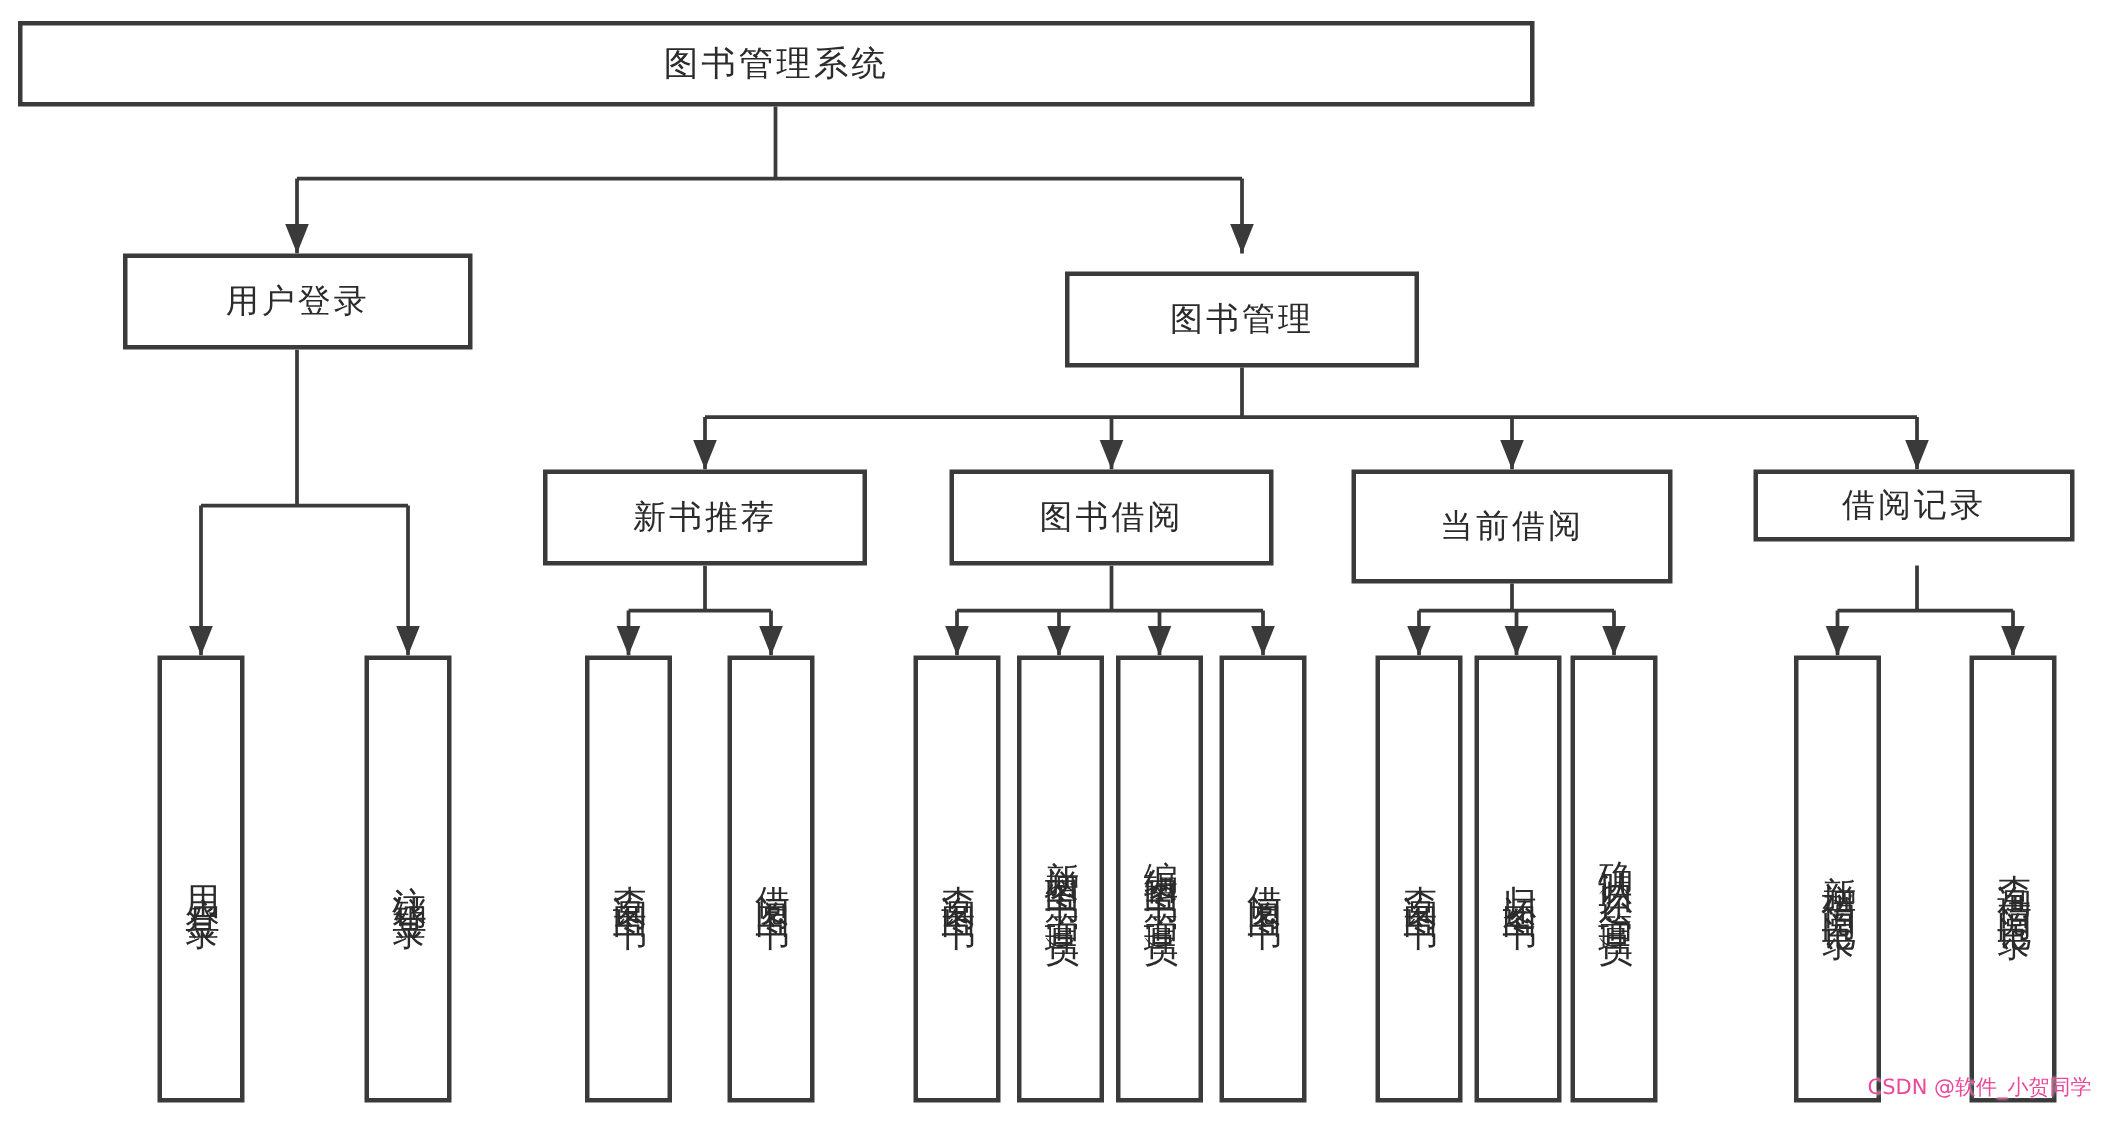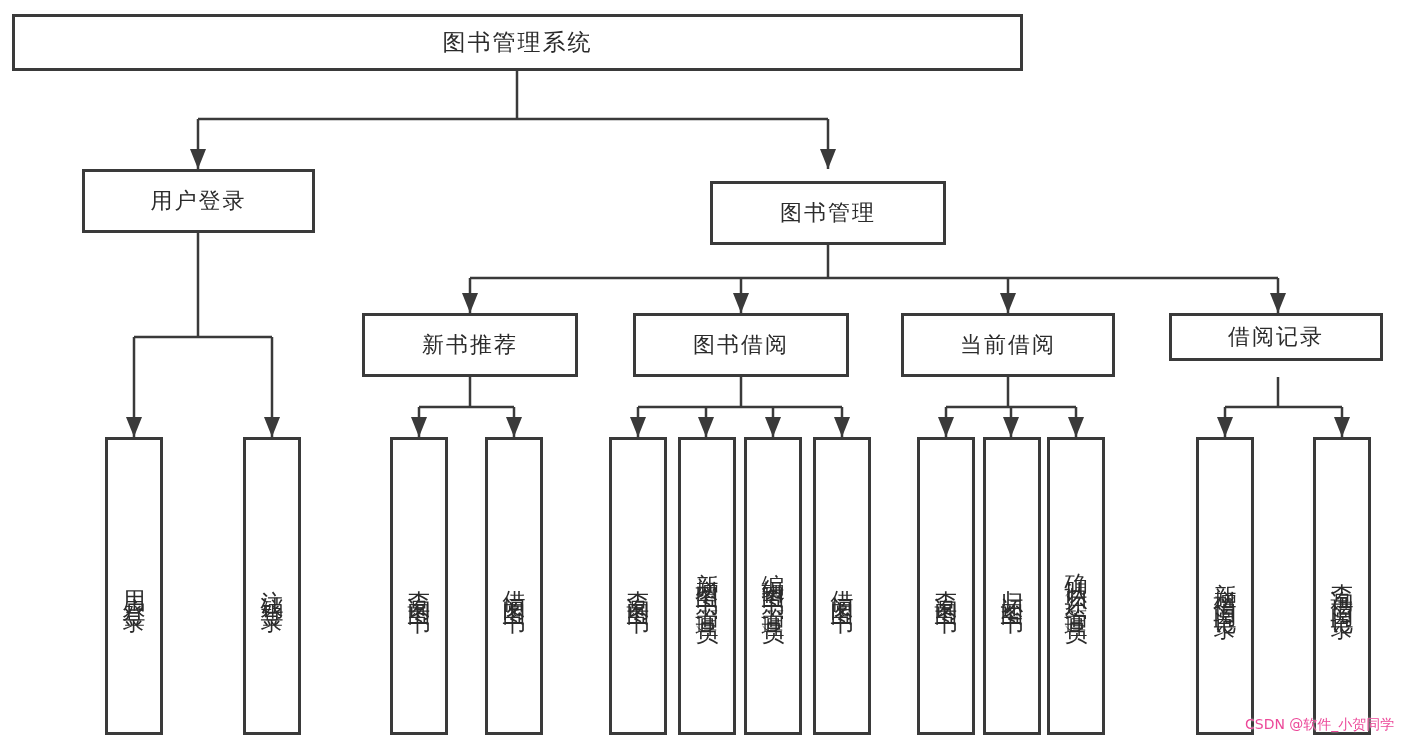--- a/index.html
+++ b/index.html
@@ -114,21 +114,21 @@
     </g>
   </svg>
 
   <div class="node h-node root-node" style="left:12px; top:14px; width:1011px; height:57px;">图书管理系统</div>
 
   <div class="node h-node" style="left:82px; top:169px; width:233px; height:64px;">用户登录</div>
   <div class="node h-node" style="left:710px; top:169px; width:236px; height:64px;margin-top:12px;">图书管理</div>
 
   <div class="node h-node" style="left:633px; top:313px; width:216px; height:64px;">图书借阅</div>
   <div class="node h-node" style="left:362px; top:313px; width:216px; height:64px;">新书推荐</div>
-  <div class="node h-node" style="left:901px; top:313px; width:214px; height:64px;">当前借阅</div>
+  <div class="node h-node" style="left:901px; top:313px; width:214px; height:76px;">当前借阅</div>
   <div class="node h-node" style="left:1169px; top:313px; width:214px; height:48px;">借阅记录</div>
 
   <div class="node v-node" style="left:105px; top:437px; width:58px; height:298px;">用户登录</div>
   <div class="node v-node" style="left:243px; top:437px; width:58px; height:298px;">注销登录</div>
 
   <div class="node v-node" style="left:390px; top:437px; width:58px; height:298px;">查询图书</div>
   <div class="node v-node" style="left:485px; top:437px; width:58px; height:298px;">借阅图书</div>
 
   <div class="node v-node" style="left:609px; top:437px; width:58px; height:298px;">查询图书</div>
   <div class="node v-node" style="left:678px; top:437px; width:58px; height:298px;">新增图书（管理员）</div>

